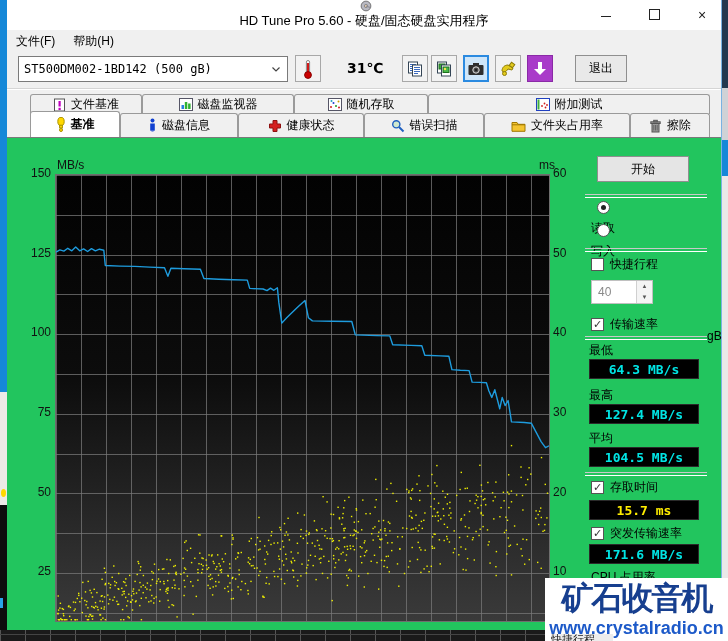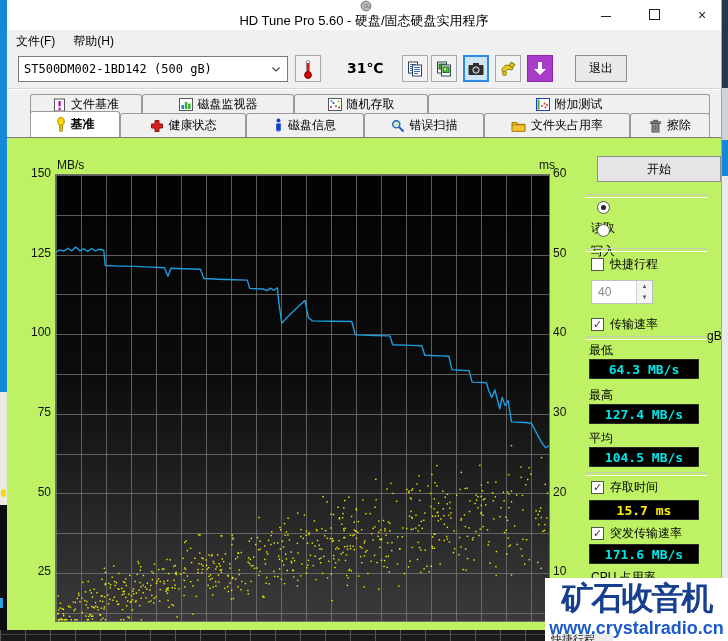--- a/index.html
+++ b/index.html
@@ -51,21 +51,21 @@
   .tabrow{position:absolute;display:flex;}
   .row1{left:23px;top:4px;right:11px;height:20px;}
   .row2{left:23px;top:23px;right:11px;height:24px;}
   .tab{display:flex;align-items:center;justify-content:center;gap:5px;border:1px solid #9a9a9a;
      border-bottom:none;background:#f0f0f0;box-sizing:border-box;white-space:nowrap;overflow:hidden;}
   .row1 .tab{border-radius:3px 3px 0 0;}
   .row2 .tab{border-radius:3px 3px 0 0;}
   .tab.active{background:#fff;position:relative;z-index:3;margin-top:-2px;font-weight:bold;}
   .ticon{display:flex;align-items:center;}
   
-  .content{left:0;top:137px;width:100%;height:493px;background:#bef264;border-top:1px solid #7a7a7a;box-sizing:border-box;}
+  .content{left:0;top:137px;width:100%;height:493px;background:#22c55e;border-top:1px solid #7a7a7a;box-sizing:border-box;}
   .plot{left:48px;top:36px;width:493px;height:446px;border:1px solid #6e6e6e;box-sizing:content-box;
      background:
        repeating-linear-gradient(to right,rgba(120,120,120,.75) 0 1px,transparent 1px 25px),
        repeating-linear-gradient(to bottom,rgba(120,120,120,.75) 0 1px,transparent 1px 39.8px),
        linear-gradient(180deg,#020202 0%,#0c0c0c 45%,#2e2e2e 85%,#3a3a3a 100%);}
   .plot svg{position:absolute;left:0;top:0;}
   .axis-unit{font-size:12px;color:#111;}
   .tick{position:absolute;font-size:12px;color:#111;}
   .lticks{left:14px;top:0;width:30px;}
   .lticks .tick{width:30px;text-align:right;}
@@ -246,37 +246,37 @@
       <div class="tab active" style="flex:0 0 90px">
         <span class="ticon">
           <svg width="10" height="15" viewBox="0 0 10 15">
               <ellipse cx="5" cy="4.5" rx="3.2" ry="4.2" fill="#ffd800" stroke="#a89000"></ellipse>
               <rect x="3.6" y="8.2" width="2.8" height="2.8" fill="#ffd800" stroke="#a89000"></rect>
               <circle cx="5" cy="13" r="1.5" fill="#ffd800" stroke="#a89000"></circle>
             </svg>
         </span>
           <span>基准</span>
       </div>
-      <div class="tab" style="flex:0 0 126px">
-        <span class="ticon">
-          <svg width="14" height="14" viewBox="0 0 14 14">
-              <path d="M5 1.5 h4 v3.5 h3.5 v4 h-3.5 v3.5 h-4 v-3.5 h-3.5 v-4 h3.5 z" fill="#d42020" stroke="#8f1010"></path>
-            </svg>
-        </span>
-          <span>健康状态</span>
-      </div>
       <div class="tab" style="flex:0 0 118px">
         <span class="ticon">
           <svg width="9" height="15" viewBox="0 0 9 15">
               <circle cx="4.5" cy="2.4" r="2" fill="#1040d0"></circle>
               <path d="M2.2 5.5 h4.6 v7 h-4.6 z" fill="#1040d0"></path>
               <path d="M2.2 12.5 q2.3 2 4.6 0" fill="#1040d0"></path>
             </svg>
         </span>
           <span>磁盘信息</span>
+      </div>
+      <div class="tab" style="flex:0 0 126px">
+        <span class="ticon">
+          <svg width="14" height="14" viewBox="0 0 14 14">
+              <path d="M5 1.5 h4 v3.5 h3.5 v4 h-3.5 v3.5 h-4 v-3.5 h-3.5 v-4 h3.5 z" fill="#d42020" stroke="#8f1010"></path>
+            </svg>
+        </span>
+          <span>健康状态</span>
       </div>
       <div class="tab" style="flex:0 0 120px">
         <span class="ticon">
           <svg width="14" height="14" viewBox="0 0 14 14">
               <circle cx="5.3" cy="5.3" r="3.6" fill="#cfe9cf" stroke="#2060c0" stroke-width="1.4"></circle>
               <line x1="8" y1="8" x2="12.5" y2="12.5" stroke="#2060c0" stroke-width="2"></line>
             </svg>
         </span>
           <span>错误扫描</span>
       </div>
@@ -1054,21 +1054,21 @@
           <rect x="343.1" y="373.2" width="1.4" height="1.4" fill="#f0f000"></rect>
           <rect x="290.0" y="399.8" width="1.4" height="1.4" fill="#f0f000"></rect>
           <rect x="293.0" y="393.7" width="1.4" height="1.4" fill="#f0f000"></rect>
           <rect x="270.9" y="402.2" width="1.4" height="1.4" fill="#f0f000"></rect>
           <rect x="48.7" y="444.0" width="1.4" height="1.4" fill="#f0f000"></rect>
           <rect x="290.5" y="370.7" width="1.4" height="1.4" fill="#f0f000"></rect>
           <polyline points="0.0,77.1 3.9,74.9 7.9,76.1 11.8,73.3 15.8,75.8 19.7,72.0 23.7,75.8 27.6,73.9 31.6,76.5 35.5,73.6 39.4,75.8 43.4,74.2 47.8,75.2 49.3,90.5 64.1,91.1 78.9,91.4 93.7,92.1 108.5,92.7 111.9,101.3 114.9,93.3 128.2,93.7 144.4,94.3 147.9,103.5 162.7,104.2 177.5,104.8 191.3,105.1 193.7,113.4 207.1,114.0 211.0,115.6 214.5,113.1 217.9,115.3 221.4,112.8 222.8,127.4 225.8,148.1 230.7,142.7 236.6,137.0 242.6,131.3 249.0,125.5 252.4,142.7 256.4,145.9 276.1,146.2 295.8,146.5 299.3,159.9 320.4,160.6 333.8,160.9 336.7,169.8 355.0,170.4 365.8,170.8 368.8,180.3 384.5,180.9 392.9,181.3 395.9,194.6 404.3,195.3 413.1,195.6 416.1,207.1 424.0,207.4 430.4,207.7 432.9,216.0 435.8,222.4 438.8,214.7 442.2,227.8 443.7,233.8 446.2,222.4 449.1,230.6 452.1,225.5 455.5,246.9 468.3,247.5 475.3,248.2 480.2,257.4 485.1,266.6 489.5,272.7 493.0,270.8" fill="none" stroke="#1e9cde" stroke-width="1.4" stroke-linejoin="round"></polyline>
         </svg>
     </div>
 
-    <div class="btn" style="left:590px;top:18px;width:124px;height:26px;line-height:24px;">开始</div>
+    <div class="btn" style="left:590px;top:18px;width:92px;height:26px;line-height:24px;">开始</div>
 
     <div class="divider" style="left:578px;top:56px;width:122px;"></div>
 
     <div class="radio" style="left:584px;top:63px;">
       <span class="rdot sel"></span>
       <span>读取</span>
     </div>
     <div class="radio" style="left:584px;top:86px;">
       <span class="rdot"></span>
       <span>写入</span>

